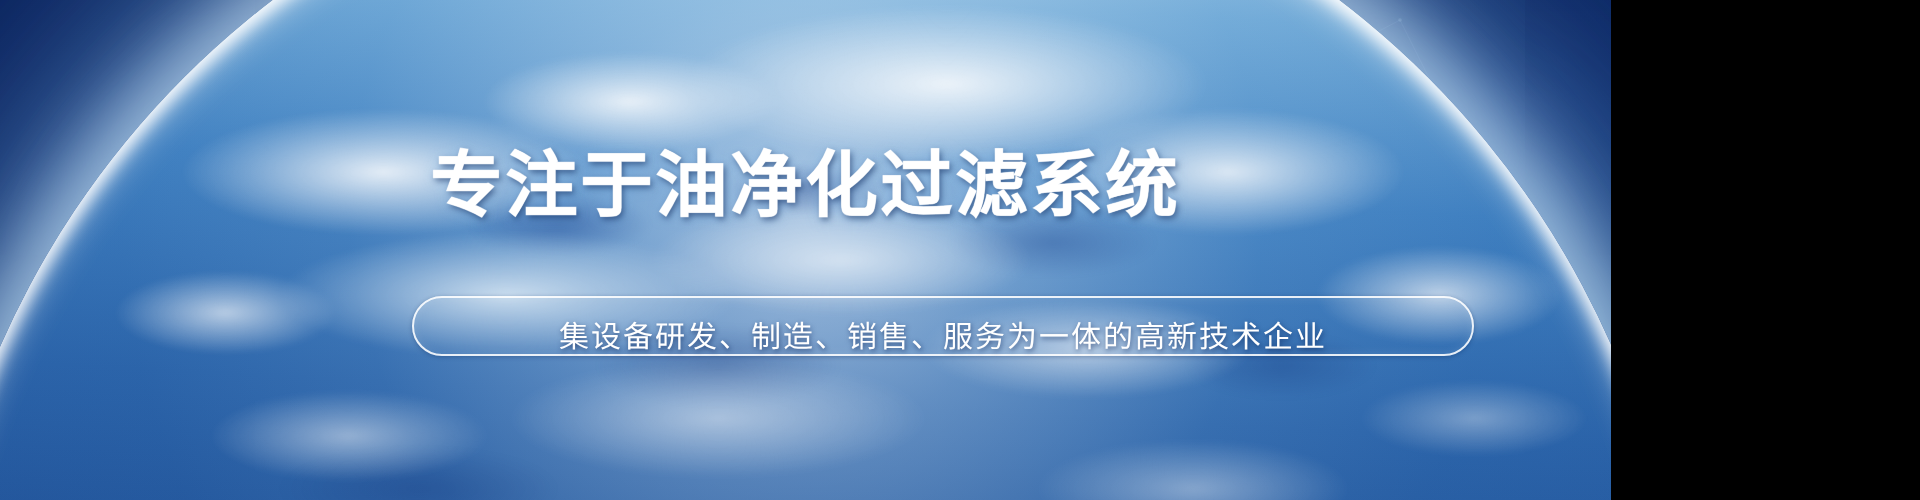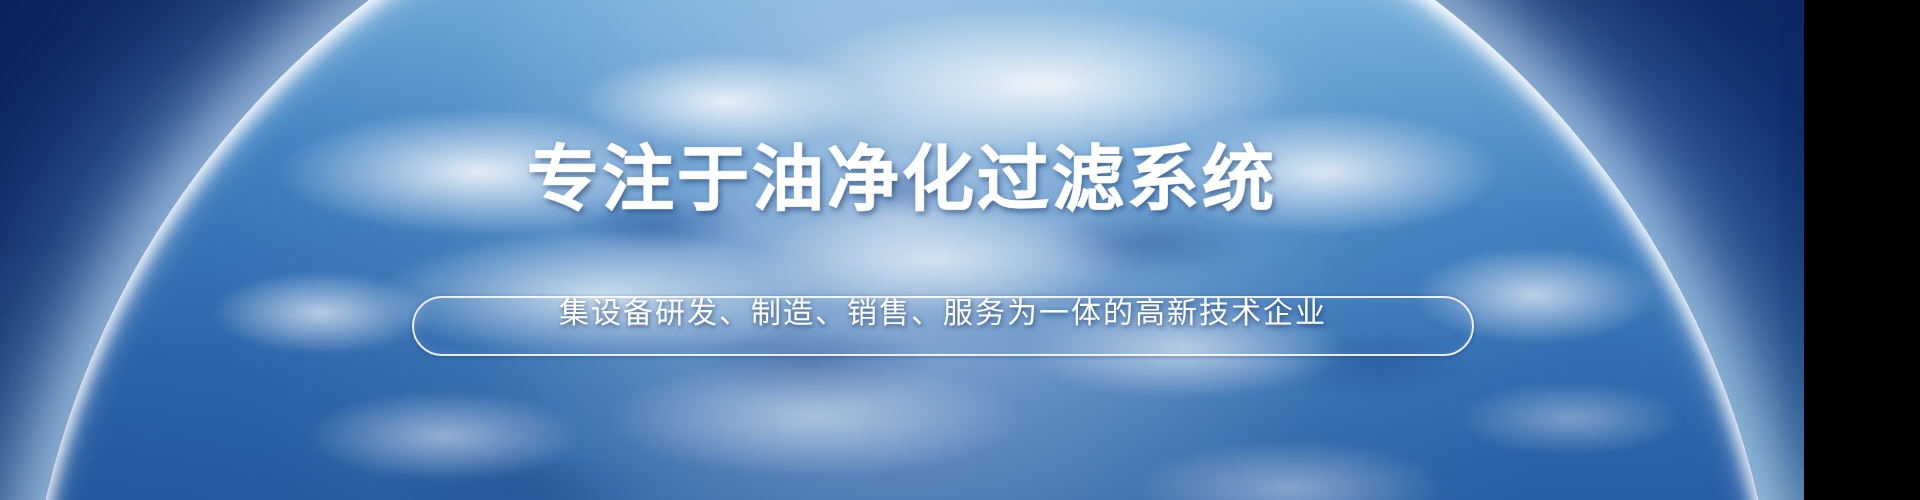--- a/index.html
+++ b/index.html
@@ -3,24 +3,24 @@
 <meta charset="utf-8">
 <title>Banner</title>
 <style>
   html, body {
     margin: 0;
     padding: 0;
     background: #000;
   }
   #banner {
     position: relative;
-    width: 1804px;
+    width: 1611px;
     height: 500px;
     overflow: hidden;
-    font-family: Liberation Mono, monospace;
+    font-family: Liberation Sans, sans-serif;
     background: #0d2a6b;
   }
 
   
   .bg-base {
     position: absolute;
     inset: 0;
     background:
       radial-gradient(120% 130% at 52% 92%,
         rgba(210,235,250,0.95) 0%,
@@ -291,21 +291,21 @@
     top: 296px;
     width: 1062px;
     height: 60px;
     border: 2px solid rgba(255,255,255,0.88);
     border-radius: 32px;
     box-sizing: border-box;
     box-shadow:
       0 1px 4px rgba(10,40,95,0.35),
       inset 0 0 10px rgba(255,255,255,0.10);
     display: flex;
-    align-items: flex-start;
+    align-items: flex-end;
     justify-content: center;
   }
   .subtitle-text {
     font-size: 30px;
     line-height: 34px;
     font-weight: 400;
     color: #ffffff;
     letter-spacing: 2px;
     white-space: nowrap;
     text-shadow: 1px 2px 5px rgba(10,36,88,0.65);

